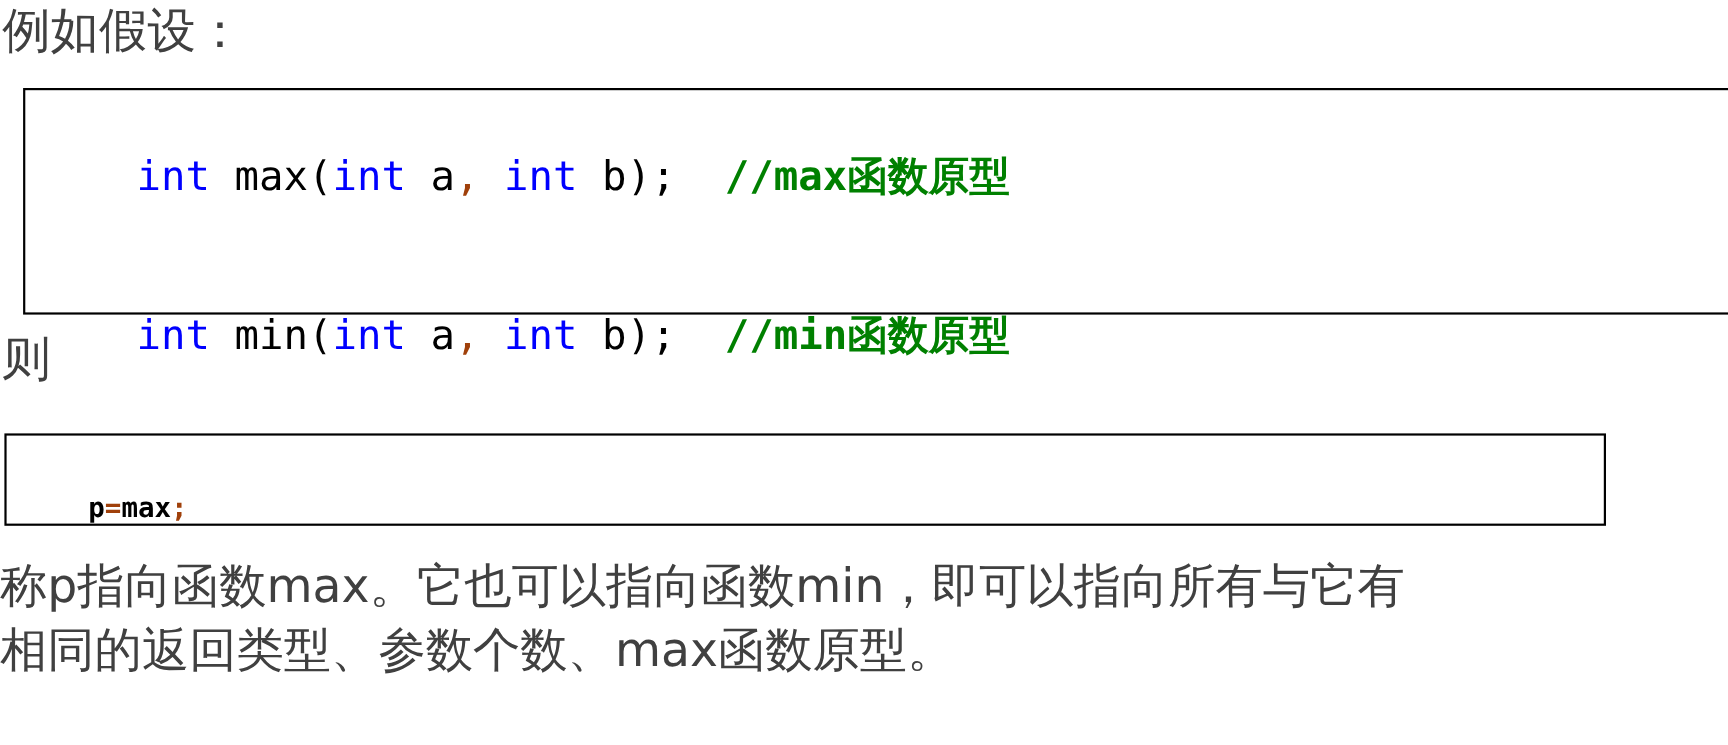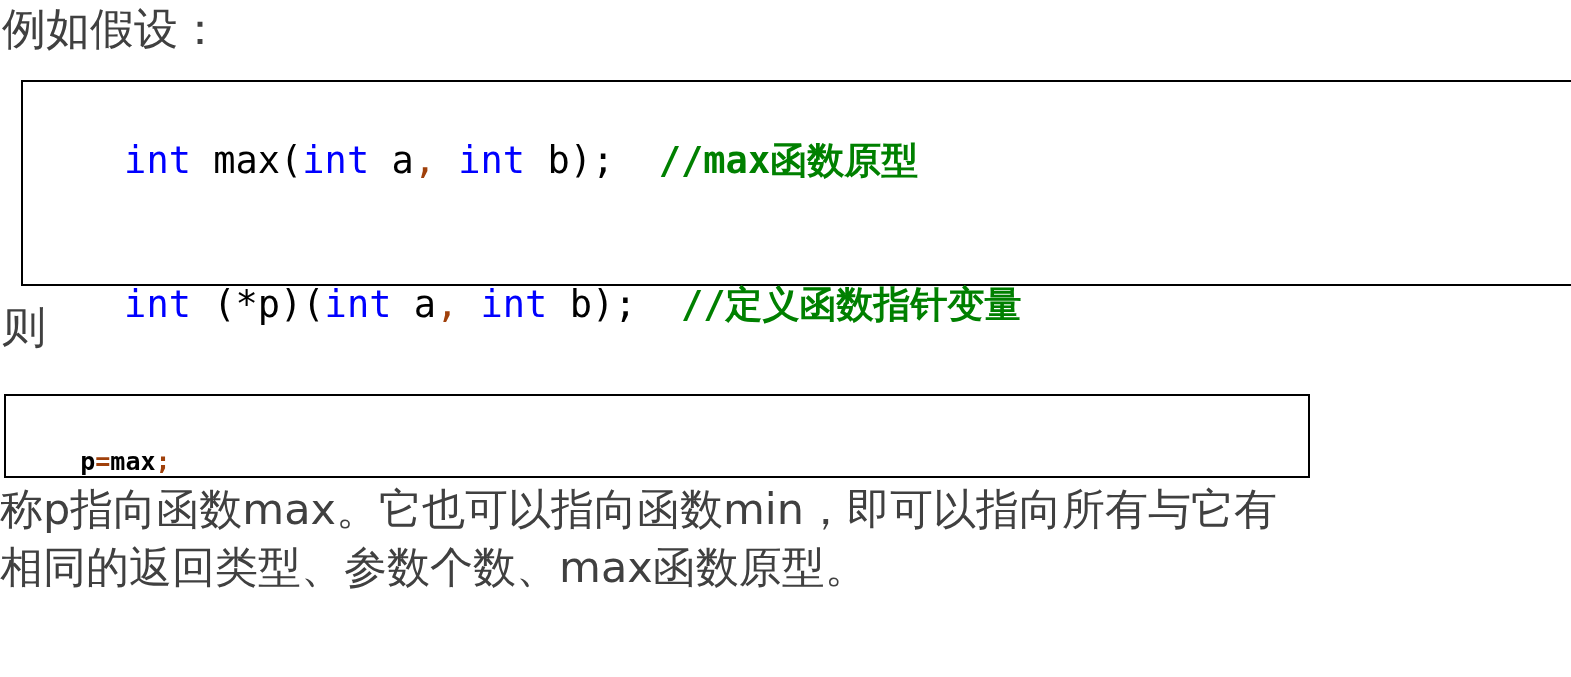--- a/index.html
+++ b/index.html
@@ -35,21 +35,21 @@
 
   #connector-then {
     left: 2px;
     top: 300px;
     font-size: 44px;
     line-height: 54px;
   }
 
   #closing-paragraph {
     left: 0px;
-    top: 480px;
+    top: 504px;
     width: 1571px;
     font-size: 43px;
     line-height: 58px;
     white-space: normal;
   }
   #closing-paragraph .pline {
     display: block;
     white-space: pre;
   }
 
@@ -66,21 +66,21 @@
     left: 21px;
     top: 80px;
     width: 1558px;
     height: 206px;
     padding: 7px 12px 0 12px;
   }
 
   #code-box-assignment {
     left: 4px;
     top: 394px;
-    width: 1306px;
+    width: 1456px;
     height: 84px;
     padding: 18px 0 0 14px;
   }
 
   .code-line {
     display: block;
     white-space: pre;
     font-family: "DejaVu Sans Mono", "Liberation Mono", monospace;
     font-size: 37px;
     line-height: 48px;
@@ -103,20 +103,23 @@
 <body>
 
 <div class="prose" id="heading-intro">例如假设：</div>
 
 <div class="code-box" id="code-box-prototypes">
 
   <span class="code-line">
     <span class="tok-keyword">int</span><span class="tok-punct"> </span><span class="tok-ident">max(</span><span class="tok-keyword">int</span><span class="tok-ident"> a</span><span class="tok-op">,</span><span class="tok-punct"> </span><span class="tok-keyword">int</span><span class="tok-ident"> b);</span><span class="tok-punct">  </span><span class="tok-comment">//max函数原型</span>
   </span>
 
+  <span class="code-line">
+    <span class="tok-keyword">int</span><span class="tok-punct"> </span><span class="tok-ident">min(</span><span class="tok-keyword">int</span><span class="tok-ident"> a</span><span class="tok-op">,</span><span class="tok-punct"> </span><span class="tok-keyword">int</span><span class="tok-ident"> b);</span><span class="tok-punct">  </span><span class="tok-comment">//min函数原型</span>
+  </span>
 
   <span class="code-line">
     <span class="tok-keyword">int</span><span class="tok-punct"> </span><span class="tok-ident">(*p)(</span><span class="tok-keyword">int</span><span class="tok-ident"> a</span><span class="tok-op">,</span><span class="tok-punct"> </span><span class="tok-keyword">int</span><span class="tok-ident"> b);</span><span class="tok-punct">  </span><span class="tok-comment">//定义函数指针变量</span>
   </span>
 </div>
 
 <div class="prose" id="connector-then">则</div>
 
 <div class="code-box" id="code-box-assignment">
   <span class="code-line">

